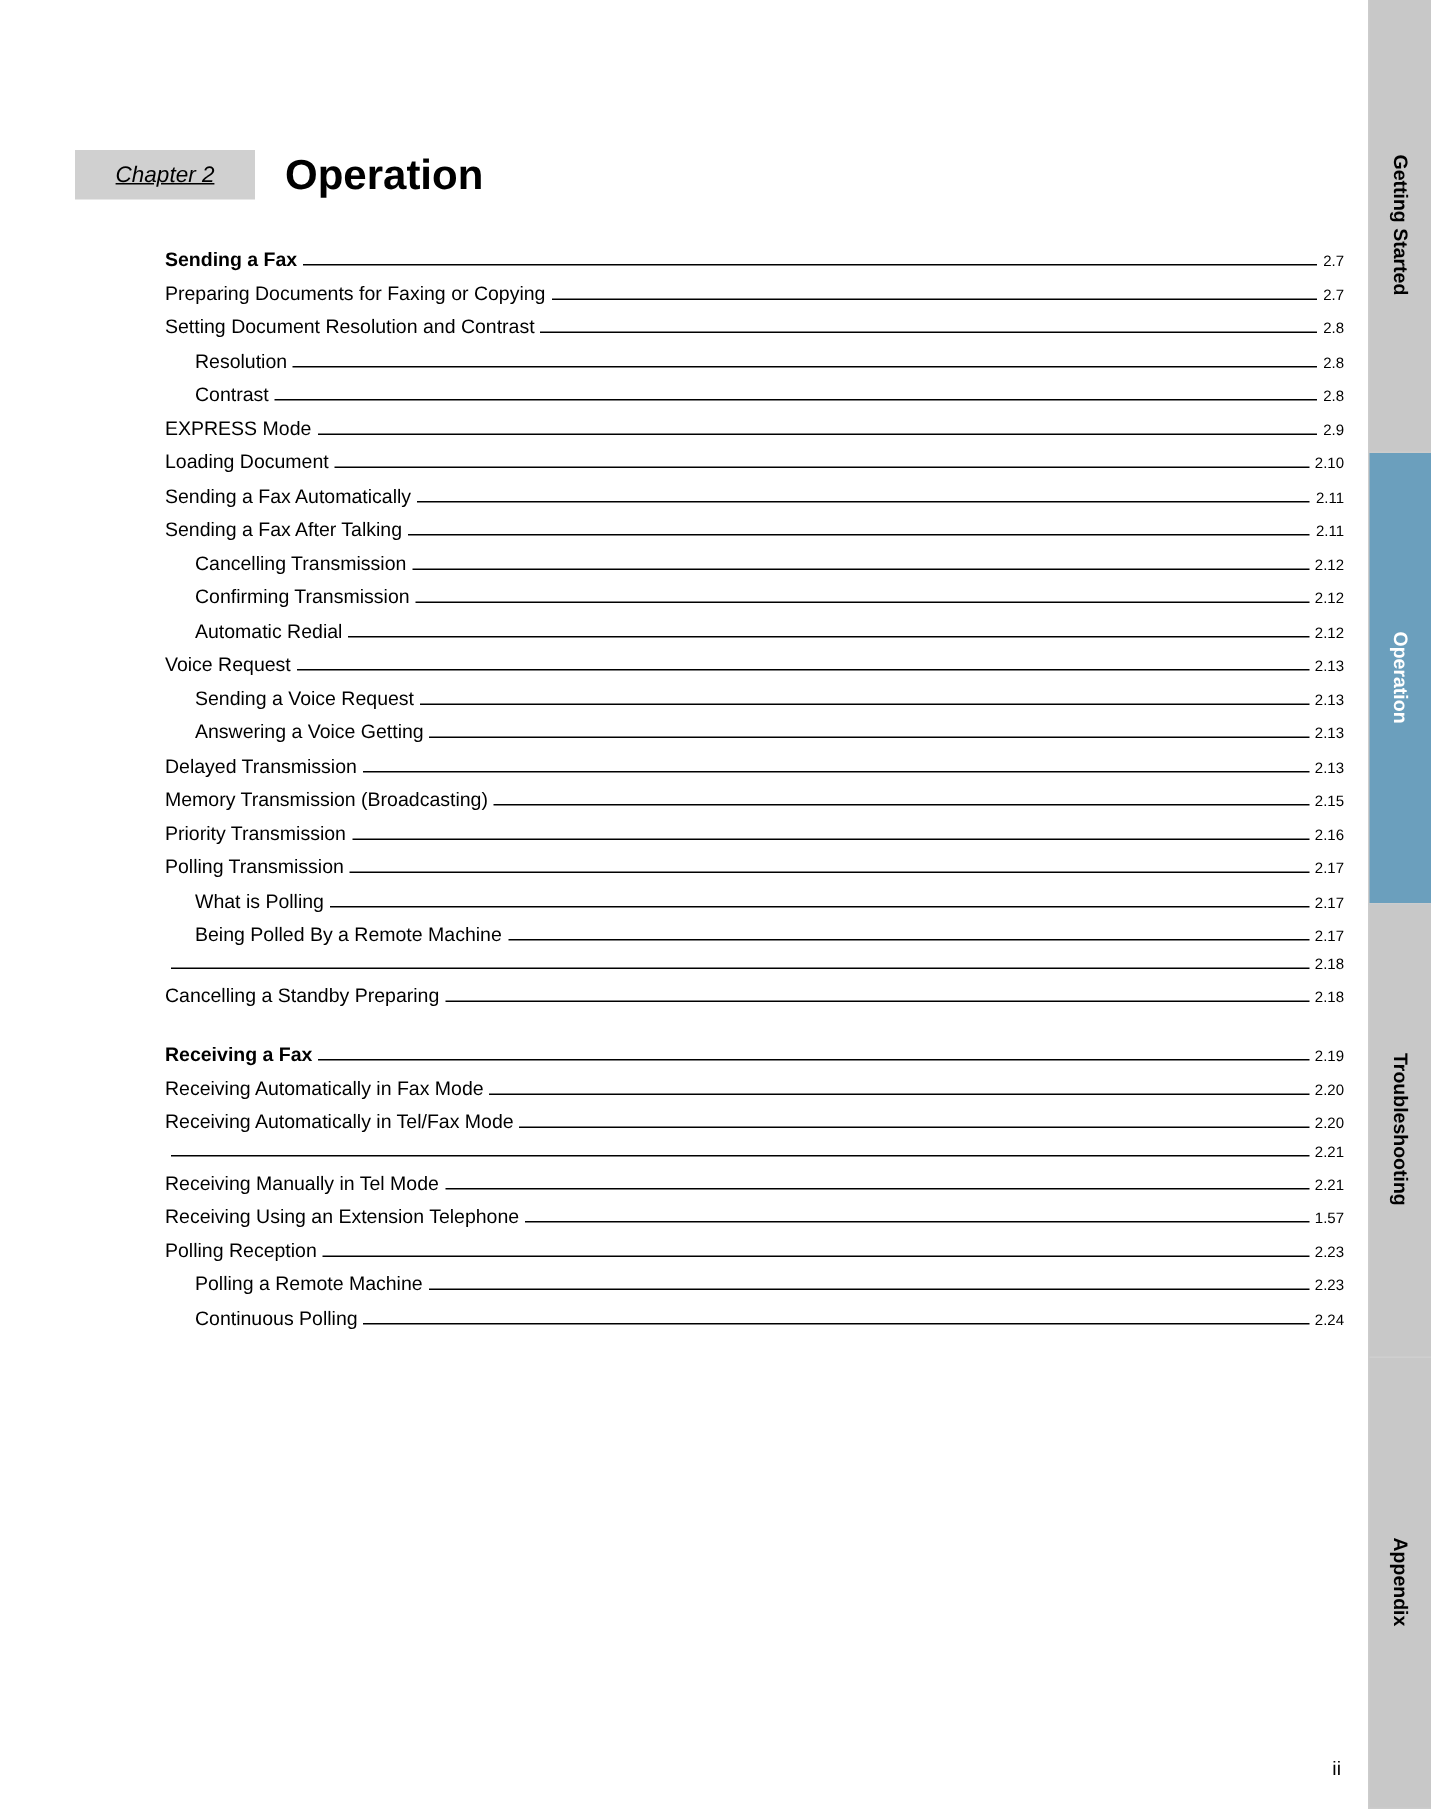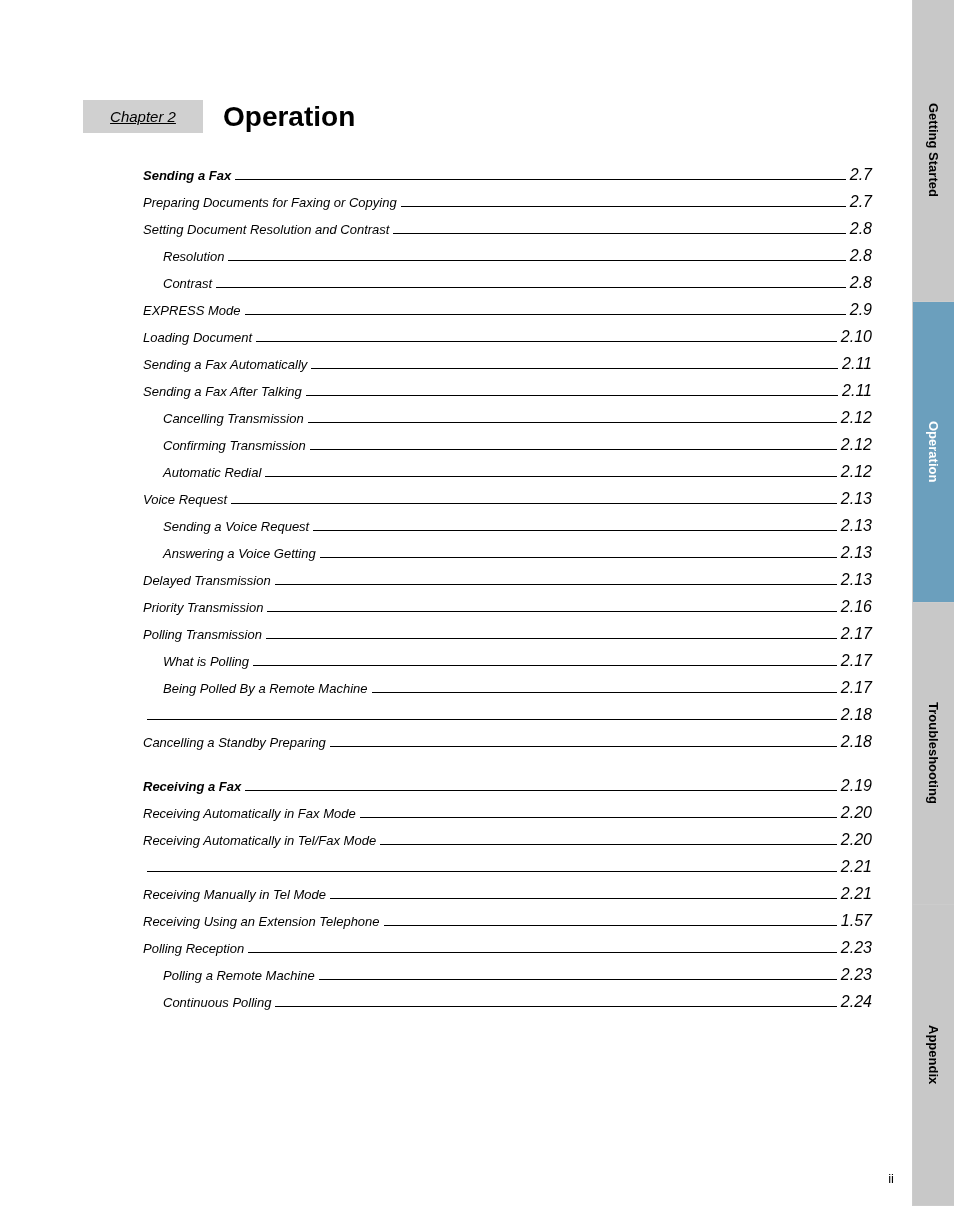--- a/index.html
+++ b/index.html
@@ -55,22 +55,21 @@
       color: #000;
     }
 
     
     .main-content {
       position: absolute;
       left: 0;
       top: 0;
       right: 42px;
       bottom: 0;
-      padding: 40px 40px 40px 50px;
-      margin-left: 33px;
+      padding: 40px 16px 40px 50px;
     }
 
     
     .chapter-header {
       display: flex;
       align-items: center;
       margin-bottom: 30px;
       margin-top: 60px;
     }
 
@@ -100,21 +99,20 @@
     .toc-section {
       margin-bottom: 20px;
     }
 
     .toc-item {
       display: flex;
       align-items: baseline;
       margin-bottom: 3px;
       font-size: 13px;
       line-height: 1.5;
-      font-style: italic;
     }
 
     .toc-item.bold .toc-text {
       font-weight: bold;
     }
 
     .toc-item.indent1 .toc-text {
       padding-left: 20px;
     }
 
@@ -126,21 +124,21 @@
     .toc-dots {
       flex: 1;
       border-bottom: 1px solid #000;
       margin: 0 4px 3px 4px;
       min-width: 10px;
     }
 
     .toc-page {
       white-space: nowrap;
       flex-shrink: 0;
-      font-size: 16px;
+      font-size: 10px;
     }
 
     
     .page-number {
       position: absolute;
       bottom: 20px;
       right: 60px;
       font-size: 13px;
       text-align: right;
     }
@@ -248,20 +246,25 @@
           <span class="toc-text">Answering a Voice Getting</span>
           <span class="toc-dots"></span>
           <span class="toc-page">2.13</span>
         </div>
         <div class="toc-item">
           <span class="toc-text">Delayed Transmission</span>
           <span class="toc-dots"></span>
           <span class="toc-page">2.13</span>
         </div>
         <div class="toc-item">
+          <span class="toc-text">Memory Transmission (Broadcasting)</span>
+          <span class="toc-dots"></span>
+          <span class="toc-page">2.15</span>
+        </div>
+        <div class="toc-item">
           <span class="toc-text">Priority Transmission</span>
           <span class="toc-dots"></span>
           <span class="toc-page">2.16</span>
         </div>
         <div class="toc-item">
           <span class="toc-text">Polling Transmission</span>
           <span class="toc-dots"></span>
           <span class="toc-page">2.17</span>
         </div>
         <div class="toc-item indent1">

